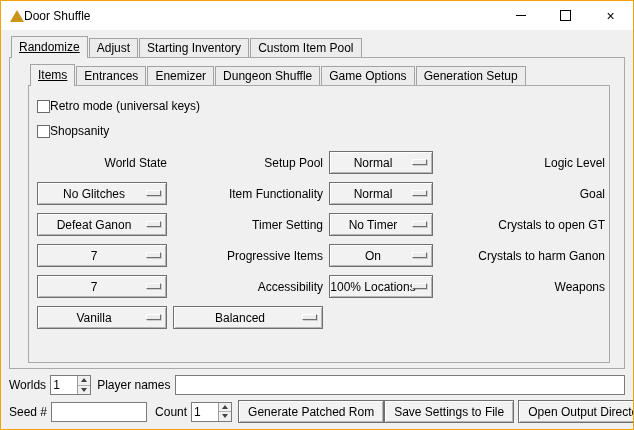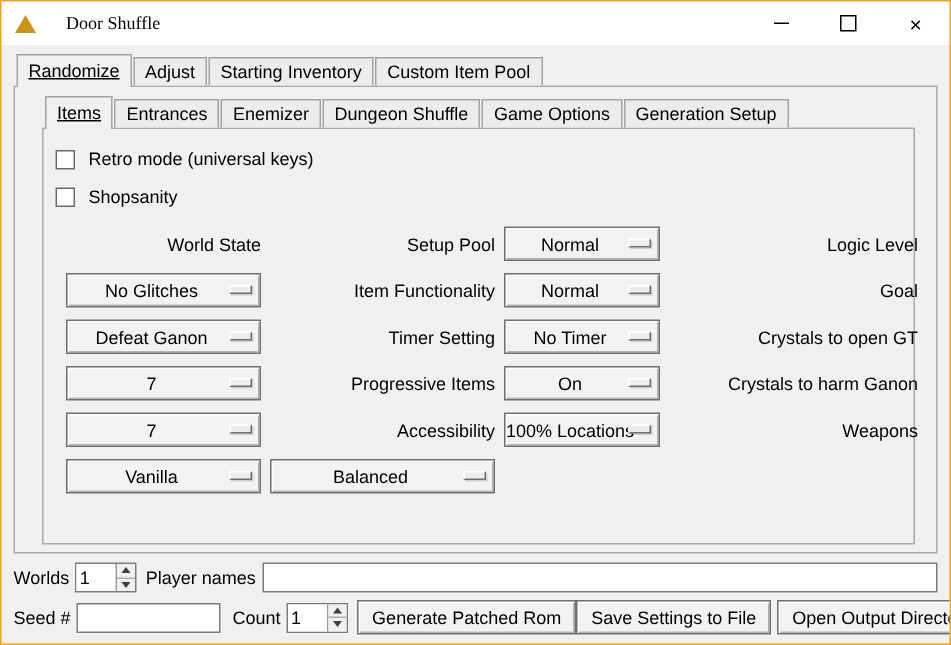--- a/index.html
+++ b/index.html
@@ -21,21 +21,21 @@
   
   .titlebar{
     height:29px;background:var(--titlebar_bg);
     display:flex;align-items:center;
   }
   .app-icon{
     width:0;height:0;margin-left:9px;
     border-left:7px solid transparent;border-right:7px solid transparent;
     border-bottom:12px solid #c9941a;
   }
-  .title-text{margin-left:20px;font-family:Liberation Serif, serif;}
+  .title-text{margin-left:0;}
   .tb-spacer{flex:1;}
   .winbtn{
     width:45px;height:29px;display:flex;align-items:center;justify-content:center;
     cursor:default;
   }
   .winbtn.min span{display:block;width:10px;height:1px;background:#000;}
   .winbtn.max span{display:block;width:9px;height:9px;border:1px solid #000;}
   .winbtn.close{font-size:14px;}
   
   .client{padding:6px 8px 0 8px;}
@@ -46,28 +46,28 @@
     margin-right:1px;white-space:nowrap;
   }
   .tab.selected{
     height:21px;line-height:21px;background:var(--window_bg);
     margin-bottom:-1px;position:relative;z-index:3;text-decoration:underline;
   }
   .nb-frame{border:1px solid #a9a9a9;background:var(--window_bg);box-sizing:border-box;}
   .outer-frame{height:312px;padding:6px 14px 0 18px;}
   .inner-frame{height:278px;padding:6px 6px;}
   
-  .checkrow{display:flex;align-items:center;height:20px;margin:4px 0 5px 2px;gap:9px;}
+  .checkrow{display:flex;align-items:center;height:20px;margin:4px 0 5px 2px;}
   .checkbox{width:13px;height:13px;background:#fff;border:1px solid #6a6a6a;box-sizing:border-box;}
   
   .form-grid{
     display:grid;
     grid-template-columns:130px 150px 104px 166px;
     column-gap:6px;row-gap:8px;
-    align-items:center;margin-top:10px;margin-left:9px;
+    align-items:center;margin-top:10px;margin-left:2px;
   }
   .optlabel{text-align:right;white-space:nowrap;}
   .optmenu{
     height:23px;box-sizing:border-box;
     background:#f2f2f2;border:1px solid #707070;
     box-shadow:inset 1px 1px 0 #ffffff, inset -1px -1px 0 #b4b4b4;
     display:flex;align-items:center;justify-content:center;
     position:relative;padding:0 22px 0 6px;cursor:default;
   }
   .optmenu .val{white-space:nowrap;}

